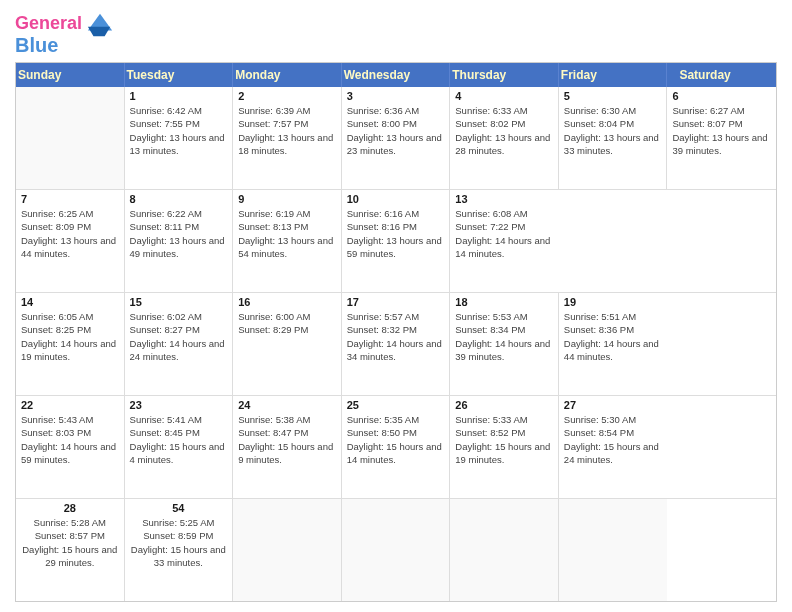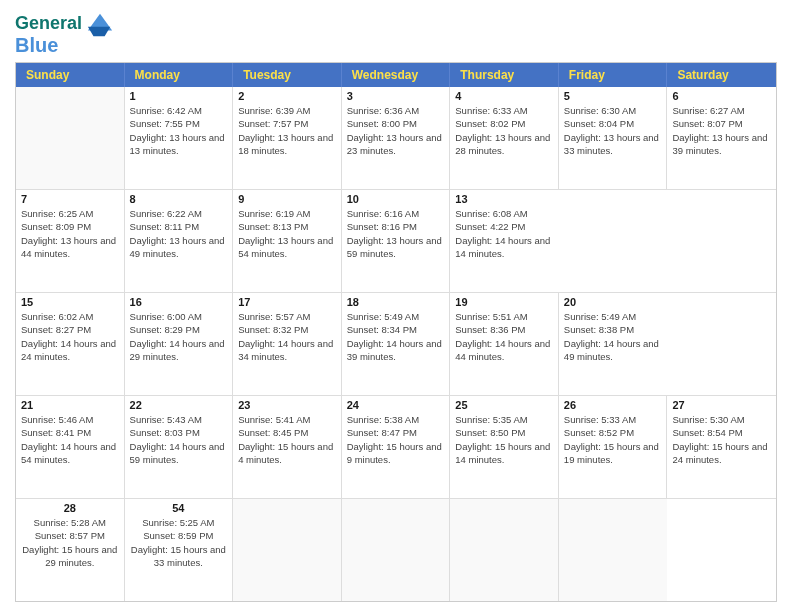--- a/index.html
+++ b/index.html
@@ -23,21 +23,21 @@
       align-items: flex-start;
       margin-bottom: 6px;
     }
     .logo {
       display: flex;
       align-items: center;
     }
     .logo-text {
       font-size: 18px;
       font-weight: bold;
-      color: #0f766e;
+      color: #ec4899;
       line-height: 1.1;
     }
     .logo-icon {
       width: 28px;
       height: 28px;
       margin-left: 4px;
     }
     .title-area {
       text-align: right;
     }
@@ -55,28 +55,28 @@
       display: flex;
       flex-direction: column;
       border: 1px solid #ccc;
     }
     .calendar-header {
       display: grid;
       grid-template-columns: repeat(7, 1fr);
       background: #4472c4;
     }
     .cal-header-cell {
-      color: #fde047;
+      color: #fef9c3;
       font-weight: bold;
       font-size: 12px;
-      padding: 5px 10px;
+      padding: 5px 2px;
       border-right: 1px solid #5a82d0;
       text-align: left;
     }
-    .cal-header-cell:last-child { border-right: none; }
+    .cal-header-cell:last-child { border-right: none; margin-left: 10px; }
     .calendar-body {
       flex: 1;
       display: flex;
       flex-direction: column;
     }
     .cal-row {
       display: grid;
       grid-template-columns: repeat(7, 1fr);
       flex: 1;
       border-bottom: 1px solid #ddd;
@@ -125,22 +125,22 @@
     </div>
     <div class="title-area">
       <div class="month-title"></div>
       <div class="subtitle"></div>
     </div>
   </div>
 
   <div class="calendar">
     <div class="calendar-header">
     <div class="cal-header-cell">Sunday</div>
+        <div class="cal-header-cell">Tuesday</div>
         <div class="cal-header-cell">Monday</div>
-        <div class="cal-header-cell">Tuesday</div>
         <div class="cal-header-cell">Wednesday</div>
         <div class="cal-header-cell">Thursday</div>
         <div class="cal-header-cell">Friday</div>
         <div class="cal-header-cell">Saturday</div>
       </div>
     <div class="calendar-body">
     <div class="cal-row">
           <div class="cal-cell empty"></div>
           <div class="cal-cell">
             <div class="day-num">1</div>
@@ -200,69 +200,62 @@
           </div>
           <div class="cal-cell">
             <div class="day-num">10</div>
             <div class="cell-line">Sunrise: 6:16 AM</div>
             <div class="cell-line">Sunset: 8:16 PM</div>
             <div class="cell-line">Daylight: 13 hours and 59 minutes.</div>
           </div>
           <div class="cal-cell">
             <div class="day-num">13</div>
             <div class="cell-line">Sunrise: 6:08 AM</div>
-            <div class="cell-line">Sunset: 4:22 PM</div>
+            <div class="cell-line">Sunset: 7:22 PM</div>
             <div class="cell-line">Daylight: 14 hours and 14 minutes.</div>
           </div>
         </div>
         <div class="cal-row">
+          <div class="cal-cell">
+            <div class="day-num">14</div>
+            <div class="cell-line">Sunrise: 6:05 AM</div>
+            <div class="cell-line">Sunset: 8:25 PM</div>
+            <div class="cell-line">Daylight: 14 hours and 19 minutes.</div>
+          </div>
           <div class="cal-cell">
             <div class="day-num">15</div>
             <div class="cell-line">Sunrise: 6:02 AM</div>
             <div class="cell-line">Sunset: 8:27 PM</div>
             <div class="cell-line">Daylight: 14 hours and 24 minutes.</div>
           </div>
           <div class="cal-cell">
             <div class="day-num">16</div>
             <div class="cell-line">Sunrise: 6:00 AM</div>
             <div class="cell-line">Sunset: 8:29 PM</div>
-            <div class="cell-line">Daylight: 14 hours and 29 minutes.</div>
           </div>
           <div class="cal-cell">
             <div class="day-num">17</div>
             <div class="cell-line">Sunrise: 5:57 AM</div>
             <div class="cell-line">Sunset: 8:32 PM</div>
             <div class="cell-line">Daylight: 14 hours and 34 minutes.</div>
           </div>
           <div class="cal-cell">
             <div class="day-num">18</div>
-            <div class="cell-line">Sunrise: 5:49 AM</div>
+            <div class="cell-line">Sunrise: 5:53 AM</div>
             <div class="cell-line">Sunset: 8:34 PM</div>
             <div class="cell-line">Daylight: 14 hours and 39 minutes.</div>
           </div>
           <div class="cal-cell">
             <div class="day-num">19</div>
             <div class="cell-line">Sunrise: 5:51 AM</div>
             <div class="cell-line">Sunset: 8:36 PM</div>
             <div class="cell-line">Daylight: 14 hours and 44 minutes.</div>
           </div>
-          <div class="cal-cell">
-            <div class="day-num">20</div>
-            <div class="cell-line">Sunrise: 5:49 AM</div>
-            <div class="cell-line">Sunset: 8:38 PM</div>
-            <div class="cell-line">Daylight: 14 hours and 49 minutes.</div>
-          </div>
         </div>
         <div class="cal-row">
-          <div class="cal-cell">
-            <div class="day-num">21</div>
-            <div class="cell-line">Sunrise: 5:46 AM</div>
-            <div class="cell-line">Sunset: 8:41 PM</div>
-            <div class="cell-line">Daylight: 14 hours and 54 minutes.</div>
-          </div>
           <div class="cal-cell">
             <div class="day-num">22</div>
             <div class="cell-line">Sunrise: 5:43 AM</div>
             <div class="cell-line">Sunset: 8:03 PM</div>
             <div class="cell-line">Daylight: 14 hours and 59 minutes.</div>
           </div>
           <div class="cal-cell">
             <div class="day-num">23</div>
             <div class="cell-line">Sunrise: 5:41 AM</div>
             <div class="cell-line">Sunset: 8:45 PM</div>

